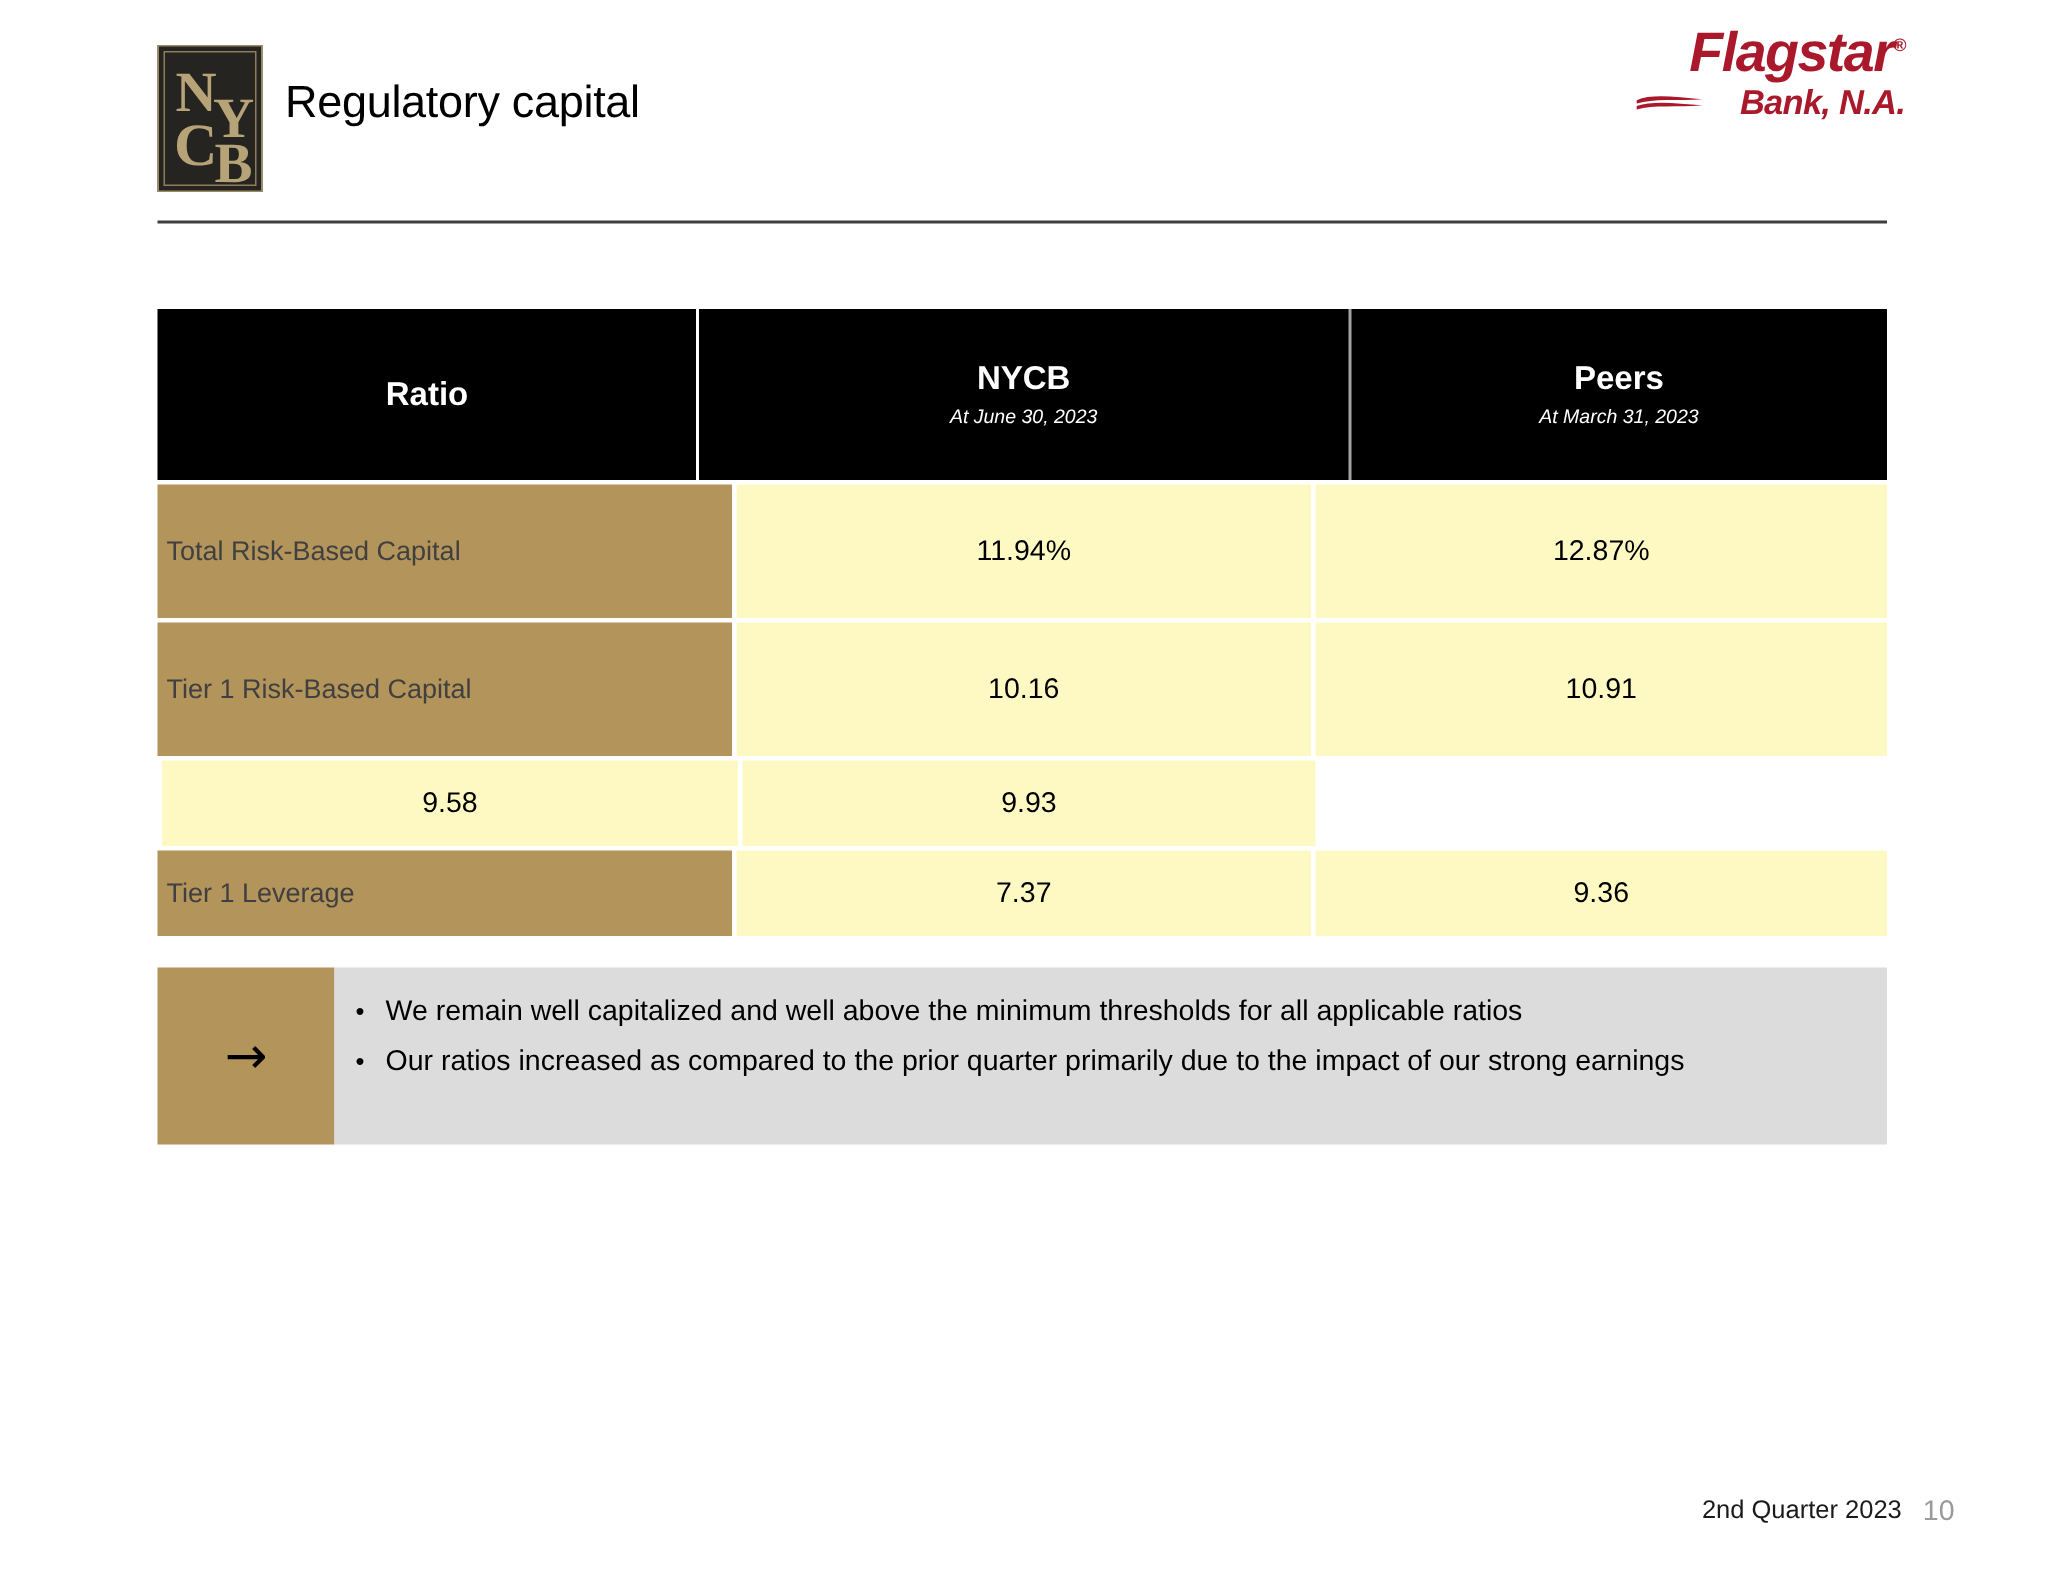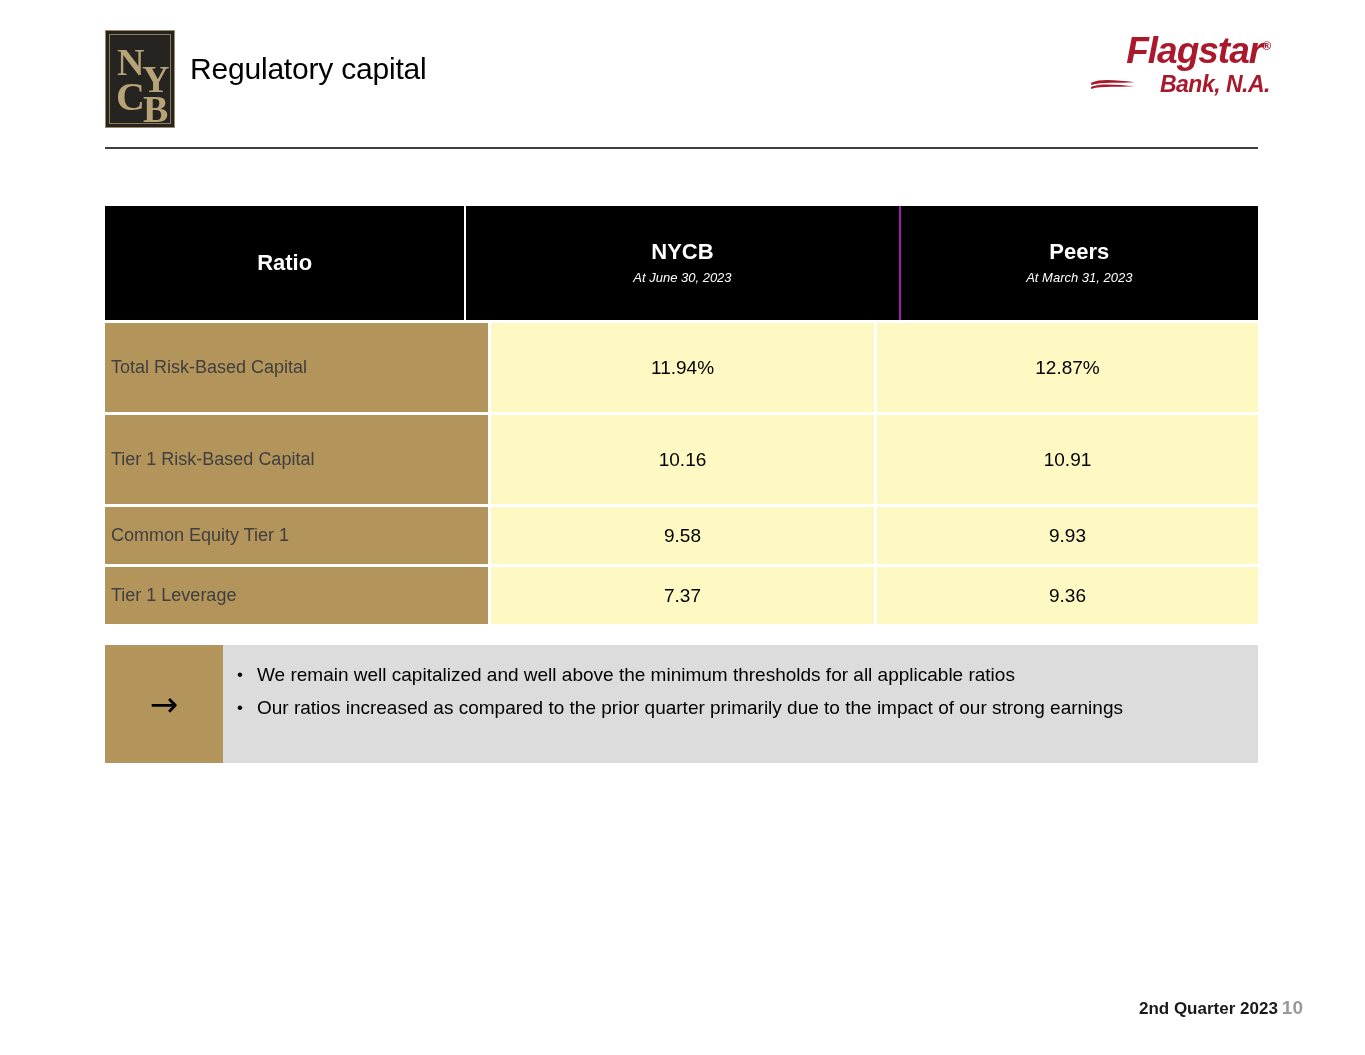--- a/index.html
+++ b/index.html
@@ -62,21 +62,21 @@
     font-size: 30px;
     font-weight: 400;
     letter-spacing: -0.2px;
     color: #000000;
     white-space: nowrap;
   }
 
   .flagstar-logo {
     position: absolute;
     right: 95px;
-    top: 32px;
+    top: 16px;
     width: 180px;
     height: 82px;
     text-align: right;
   }
   .flagstar-word {
     font-family: "Liberation Sans", sans-serif;
     font-style: italic;
     font-weight: 700;
     font-size: 37px;
     color: #a9192b;
@@ -134,21 +134,21 @@
   .th {
     display: flex;
     flex-direction: column;
     align-items: center;
     justify-content: center;
     color: #ffffff;
     box-sizing: border-box;
   }
   .th-ratio   { width: 384px; }
   .th-nycb    { width: 464px; border-left: 2px solid #ffffff; }
-  .th-peers   { width: 384px; border-left: 2px solid #a21caf; }
+  .th-peers   { width: 384px; border-left: 2px solid #a3a3a3; }
   .th-main {
     font-size: 22px;
     font-weight: 700;
     line-height: 1.1;
   }
   .th-sub {
     font-size: 13px;
     font-weight: 400;
     font-style: italic;
     margin-top: 7px;
@@ -232,23 +232,22 @@
     line-height: 1.5;
   }
   .bullet-text { flex: 1; }
 
   
   .footer {
     position: absolute;
     right: 62px;
     bottom: 36px;
     display: flex;
-    align-items: flex-end;
-    gap: 4px;
-    font-weight: bold;
+    align-items: flex-start;
+    gap: 14px;
   }
   .footer-quarter {
     font-size: 17px;
     color: #1a1a1a;
   }
   .footer-page {
     font-size: 19px;
     color: #9a9a9a;
   }
 </style>
@@ -304,21 +303,20 @@
     <div class="cell-val last">12.87%</div>
   </div>
 
   <div class="trow trow-tall">
     <div class="cell-label">Tier 1 Risk-Based Capital</div>
     <div class="cell-val">10.16</div>
     <div class="cell-val last">10.91</div>
   </div>
 
   <div class="trow trow-short">
-    <div class="cell-label">Common Equity Tier 1</div>
     <div class="cell-val">9.58</div>
     <div class="cell-val last">9.93</div>
   </div>
 
   <div class="trow trow-short">
     <div class="cell-label">Tier 1 Leverage</div>
     <div class="cell-val">7.37</div>
     <div class="cell-val last">9.36</div>
   </div>
 </div>

